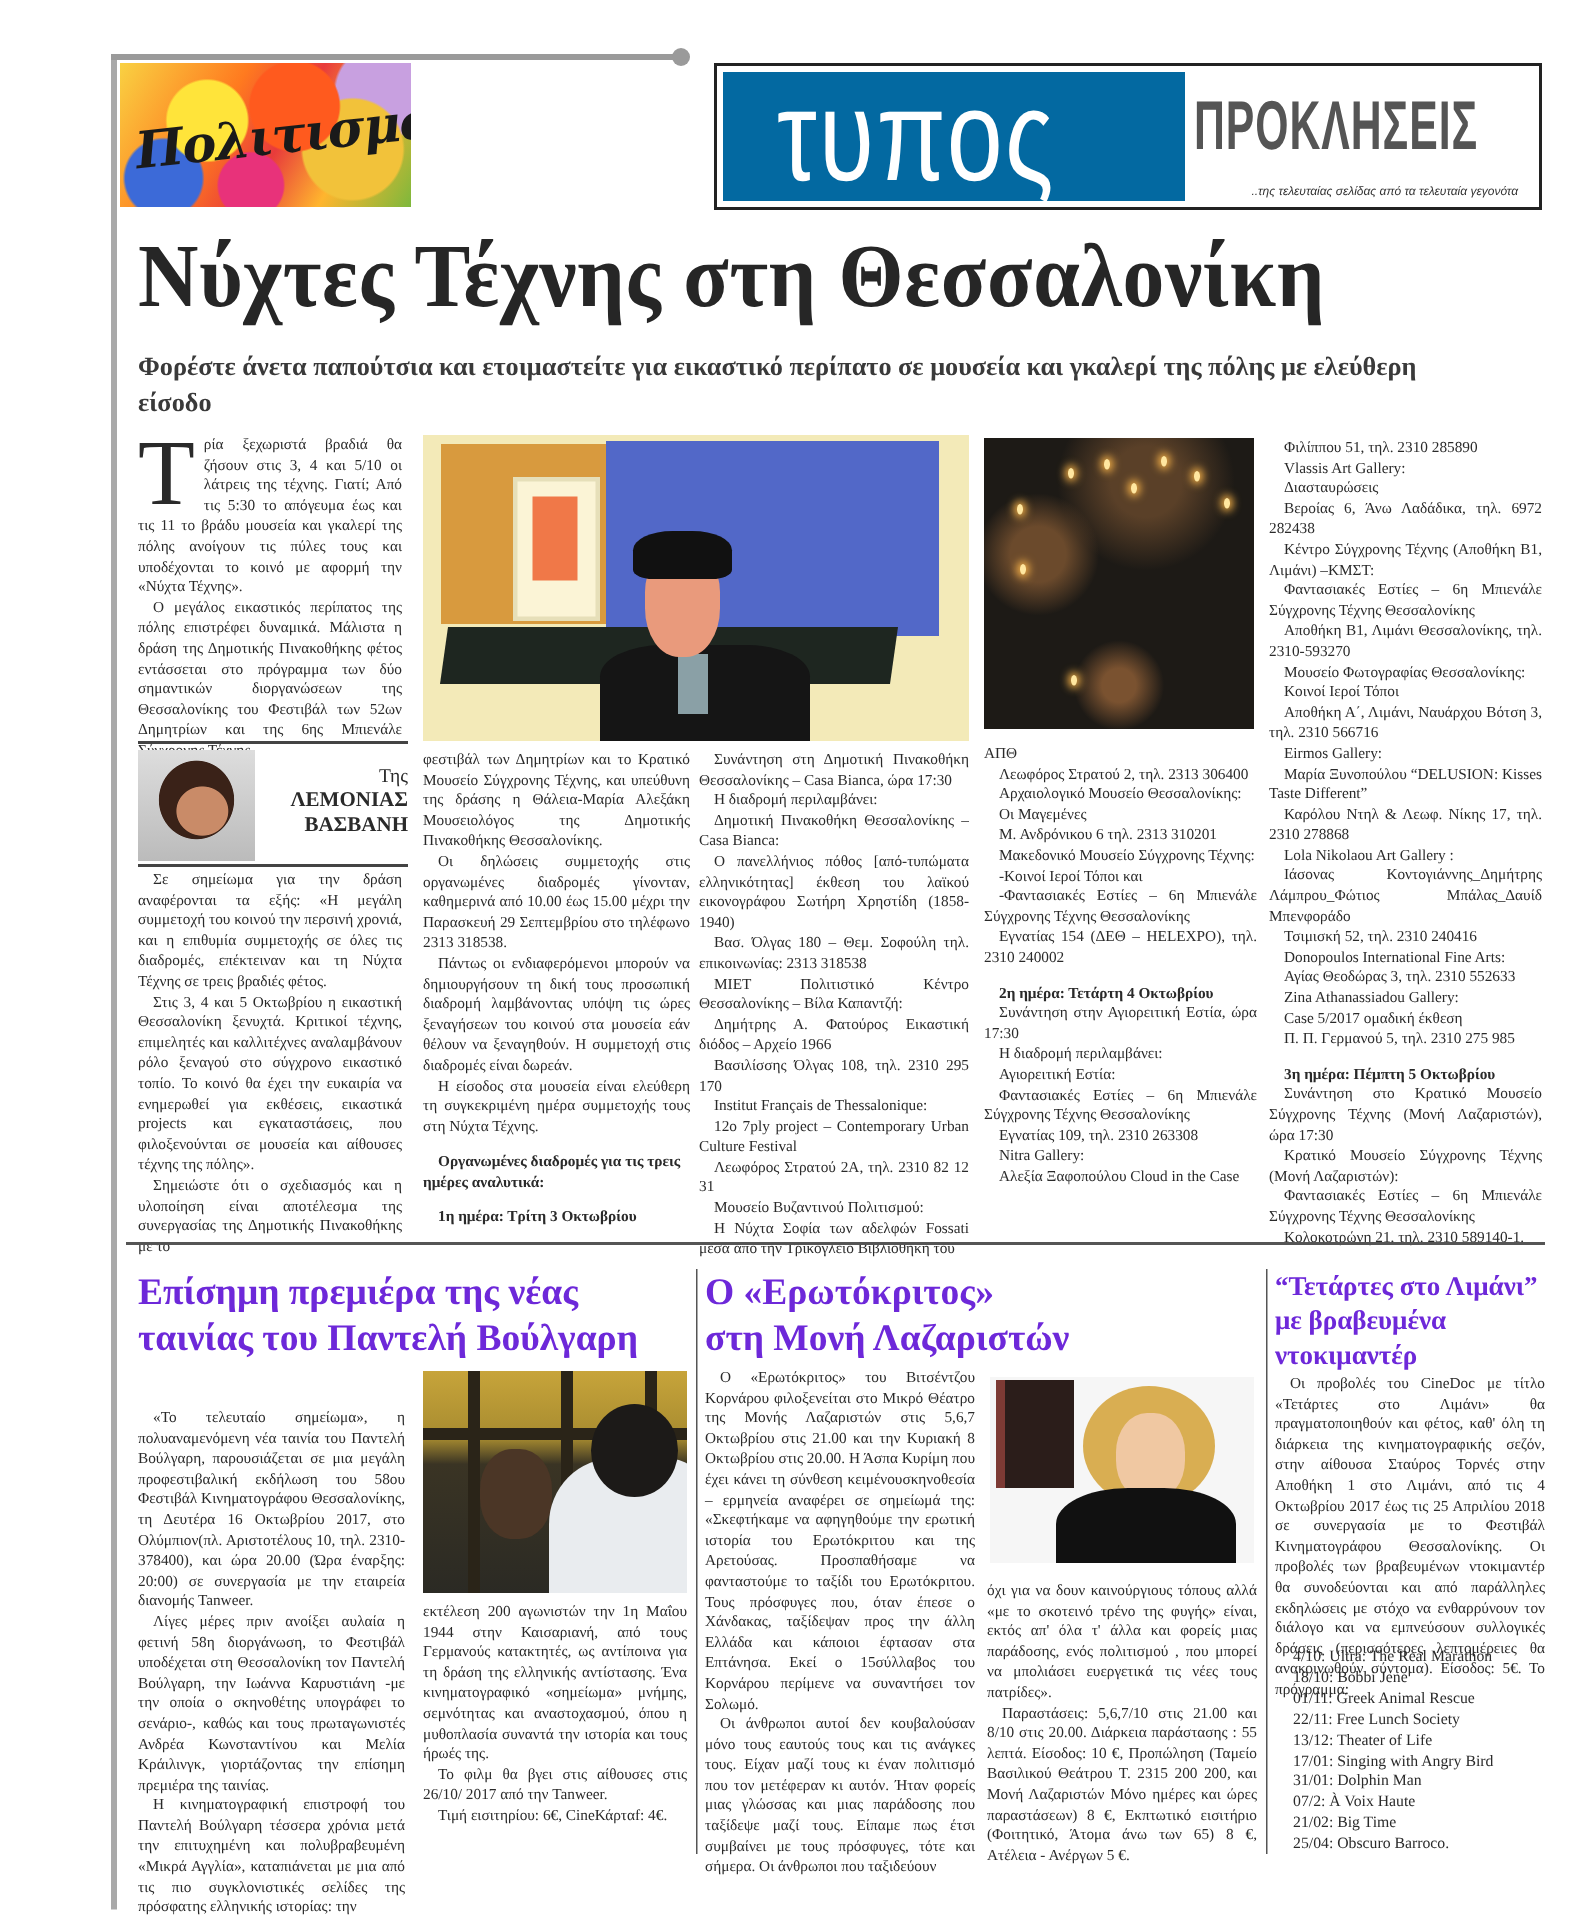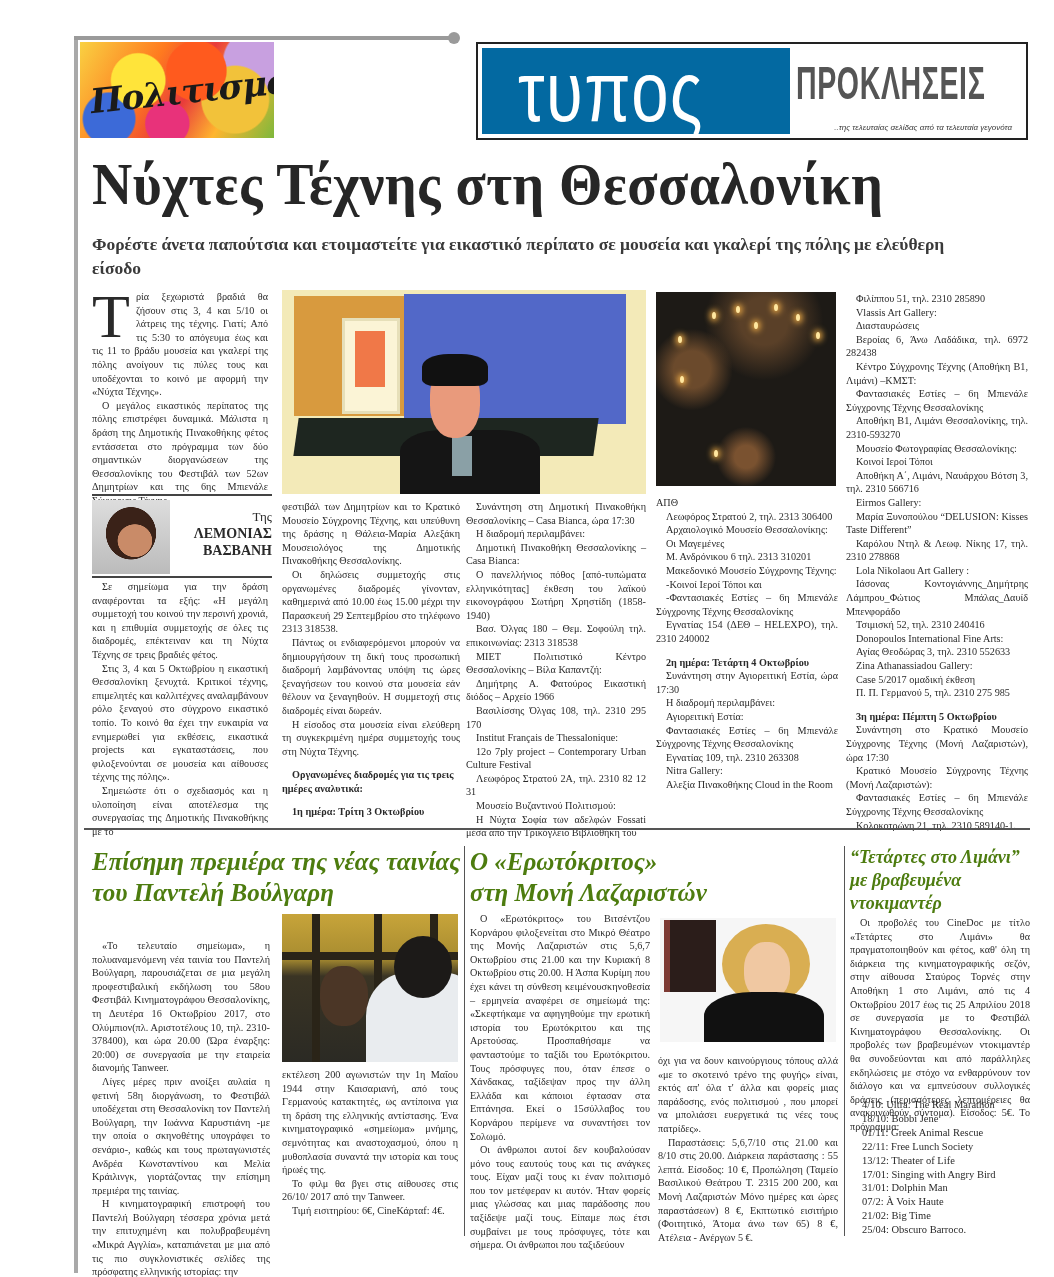--- a/index.html
+++ b/index.html
@@ -70,21 +70,21 @@
 
   .candle-photo {
     position: absolute; left: 656px; top: 292px; width: 180px; height: 194px; overflow: hidden;
     background: radial-gradient(circle at 20% 40%, #6b4a2c 0 10%, transparent 22%), radial-gradient(circle at 50% 85%, #7a5230 0 6%, transparent 16%), radial-gradient(circle at 60% 15%, #5a4028 0 12%, transparent 30%), #1d1a16;
   }
   .candle { position: absolute; width: 4px; height: 7px; border-radius: 50%; background: #ffe7a0; box-shadow: 0 0 6px 2px #ffb84a; }
 
   .hr { position: absolute; height: 2px; background: #555; }
   .vline { position: absolute; width: 1px; background: #555; }
 
-  .sec-title { position: absolute; font-weight: bold; color: #4d7c0f; font-style: italic; }
+  .sec-title { position: absolute; font-weight: bold; color: #6d28d9; }
   .film-photo {
     position: absolute; left: 282px; top: 914px; width: 176px; height: 148px; overflow: hidden;
     background: linear-gradient(180deg, #c7a43a 0%, #a88c30 30%, #3a3424 42%, #2b2a24 100%);
   }
   .film-photo .bar-v { position: absolute; top: 0; width: 8px; height: 148px; background: #2a2418; }
   .film-photo .bar-h { position: absolute; left: 0; top: 38px; width: 176px; height: 8px; background: #2a2418; }
   .film-photo .man { position: absolute; left: 84px; top: 58px; width: 110px; height: 110px; background: #e9ecef; border-radius: 40% 30% 0 0; }
   .film-photo .man-head { position: absolute; left: 112px; top: 22px; width: 58px; height: 62px; background: #1c1a18; border-radius: 50%; }
   .film-photo .woman { position: absolute; left: 38px; top: 52px; width: 48px; height: 60px; background: #4b3626; border-radius: 45%; }
 
@@ -201,21 +201,21 @@
   <p>-Κοινοί Ιεροί Τόποι και</p>
   <p>-Φαντασιακές Εστίες – 6η Μπιενάλε Σύγχρονης Τέχνης Θεσσαλονίκης</p>
   <p>Εγνατίας 154 (ΔΕΘ – HELEXPO), τηλ. 2310 240002</p>
   <p class="bold gap">2η ημέρα: Τετάρτη 4 Οκτωβρίου</p>
   <p>Συνάντηση στην Αγιορειτική Εστία, ώρα 17:30</p>
   <p>Η διαδρομή περιλαμβάνει:</p>
   <p>Αγιορειτική Εστία:</p>
   <p>Φαντασιακές Εστίες – 6η Μπιενάλε Σύγχρονης Τέχνης Θεσσαλονίκης</p>
   <p>Εγνατίας 109, τηλ. 2310 263308</p>
   <p>Nitra Gallery:</p>
-  <p>Αλεξία Πινακοθήκης Cloud in the Room</p>
+  <p>Αλεξία Ξαφοπούλου Cloud in the Case</p>
 </div>
 
 <div class="col" style="left:846px; top:292px; width:182px;">
   <p>Φιλίππου 51, τηλ. 2310 285890</p>
   <p>Vlassis Art Gallery:</p>
   <p>Διασταυρώσεις</p>
   <p>Βεροίας 6, Άνω Λαδάδικα, τηλ. 6972 282438</p>
   <p>Κέντρο Σύγχρονης Τέχνης (Αποθήκη Β1, Λιμάνι) –ΚΜΣΤ:</p>
   <p>Φαντασιακές Εστίες – 6η Μπιενάλε Σύγχρονης Τέχνης Θεσσαλονίκης</p>
   <p>Αποθήκη Β1, Λιμάνι Θεσσαλονίκης, τηλ. 2310-593270</p>

